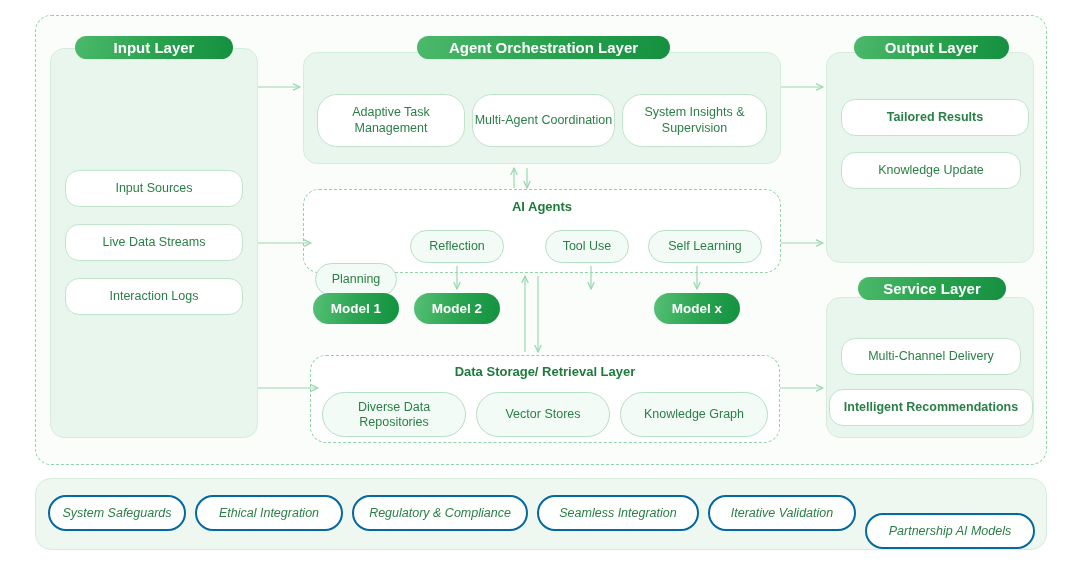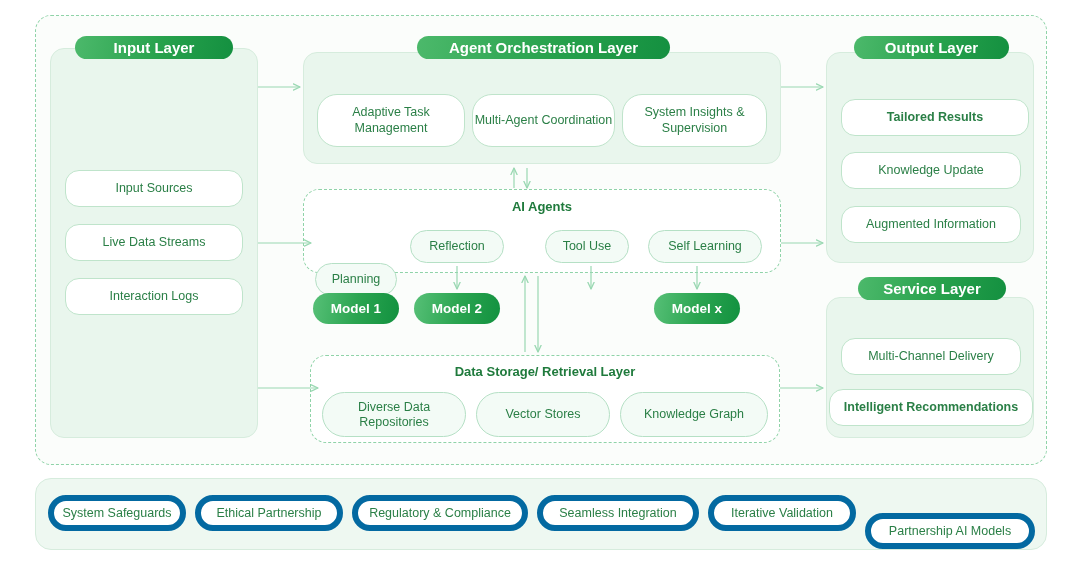--- a/index.html
+++ b/index.html
@@ -91,27 +91,28 @@
   .foundation{
     position:absolute;
     background:#eef8f1;
     border:1px solid #d6ecdd;
     border-radius:16px;
     box-sizing:border-box;
   }
   .found-pill{
     position:absolute;
     background:#ffffff;
-    border:6px solid #0369a1;
+    border:2px solid #0369a1;
     border-radius:999px;
     display:flex;align-items:center;justify-content:center;
     font-size:12.5px;
     color:#2a7f46;
     white-space:nowrap;
     box-sizing:border-box;
+    font-style:italic;
   }
 
   svg.links{position:absolute;left:0;top:0;width:1080px;height:566px;z-index:2;pointer-events:none;}
 </style>
 </head>
 <body>
 
 <div class="stage">
 
   <div class="dashed-wrap" style="left:35px;top:15px;width:1012px;height:450px;"></div>
@@ -183,41 +184,38 @@
 
   <div class="panel" style="left:826px;top:52px;width:208px;height:211px;"></div>
   <div class="badge" style="left:854px;top:36px;width:155px;">Output Layer</div>
 
   <div class="card tall" style="left:841px;top:99px;width:188px;height:37px;font-weight:bold;">
     <span>Tailored Results</span>
   </div>
   <div class="card tall" style="left:841px;top:152px;width:180px;height:37px;">
     <span>Knowledge Update</span>
   </div>
-  <div class="card tall" style="left:841px;top:206px;width:180px;height:37px;">
-    <span>Augmented Information</span>
-  </div>
 
   <div class="panel" style="left:826px;top:297px;width:208px;height:141px;"></div>
   <div class="badge" style="left:858px;top:277px;width:148px;">Service Layer</div>
 
   <div class="card tall" style="left:841px;top:338px;width:180px;height:37px;">
     <span>Multi-Channel Delivery</span>
   </div>
   <div class="card tall" style="left:829px;top:389px;width:204px;height:37px;font-weight:bold;">
     <span>Intelligent Recommendations</span>
   </div>
 
   <div class="foundation" style="left:35px;top:478px;width:1012px;height:72px;"></div>
 
   <div class="found-pill" style="left:48px;top:495px;width:138px;height:36px;">
     <span>System Safeguards</span>
   </div>
   <div class="found-pill" style="left:195px;top:495px;width:148px;height:36px;">
-    <span>Ethical Partnership</span>
+    <span>Ethical Integration</span>
   </div>
   <div class="found-pill" style="left:352px;top:495px;width:176px;height:36px;">
     <span>Regulatory &amp; Compliance</span>
   </div>
   <div class="found-pill" style="left:537px;top:495px;width:162px;height:36px;">
     <span>Seamless Integration</span>
   </div>
   <div class="found-pill" style="left:708px;top:495px;width:148px;height:36px;">
     <span>Iterative Validation</span>
   </div>

